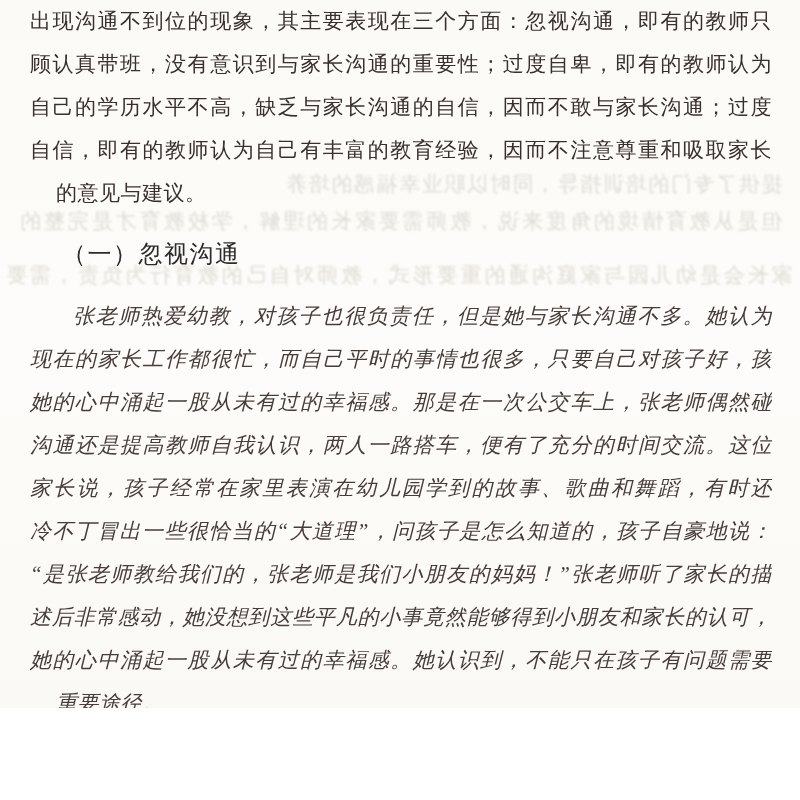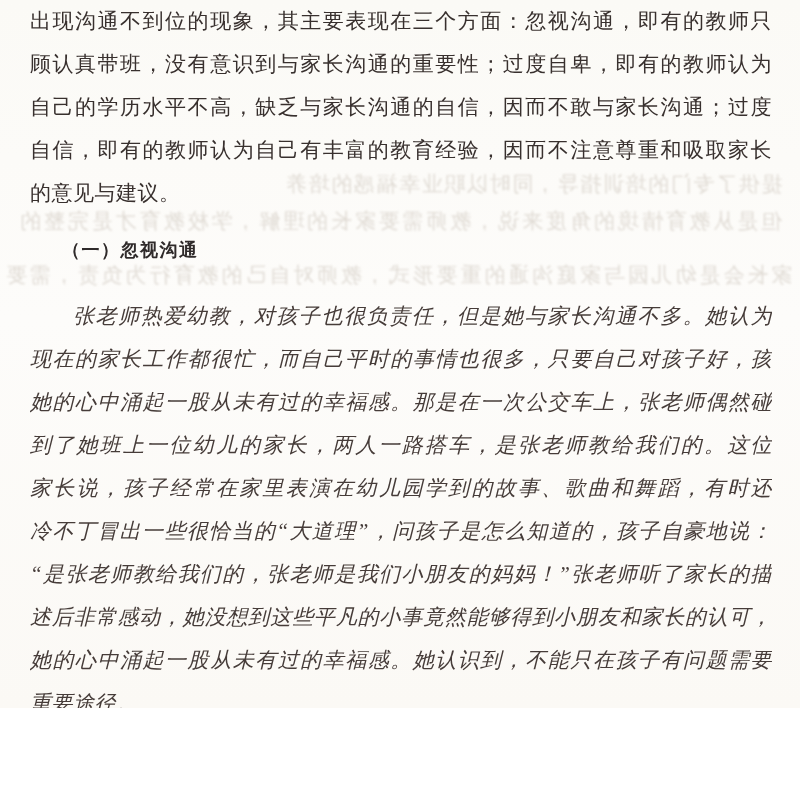--- a/index.html
+++ b/index.html
@@ -26,29 +26,29 @@
     text-align: justify;
     text-align-last: justify;
     overflow: hidden;
     letter-spacing: 0.5px;
   }
   .para2 .line {
     color: #463c39;
     font-style: italic; 
   }
   .line.pfirst { text-indent: 43px; }
-  .line.plast  { text-align-last: left; }
+  .line.plast  { text-align-last: left; margin-left: 26px; }
   .heading {
     position: absolute;
     top: 238px;
     left: 62px;
     margin: 0;
     font-family: "Liberation Sans", sans-serif;
-    font-size: 18px;
-    font-weight: 700;
+    font-size: 24px;
+    font-weight: 400;
     color: #2f2a2a;
     letter-spacing: 1.5px;
   }
   
   .ghost {
     position: absolute;
     height: 32px;
     line-height: 32px;
     font-size: 21px;
     color: #c9c1b7;
@@ -82,21 +82,21 @@
     <div class="line">自信，即有的教师认为自己有丰富的教育经验，因而不注意尊重和吸取家长</div>
     <div class="line plast">的意见与建议。</div>
   </div>
 
   <h3 class="heading">（一）忽视沟通</h3>
 
   <div class="para para2">
     <div class="line pfirst">张老师热爱幼教，对孩子也很负责任，但是她与家长沟通不多。她认为</div>
     <div class="line">现在的家长工作都很忙，而自己平时的事情也很多，只要自己对孩子好，孩</div>
     <div class="line">她的心中涌起一股从未有过的幸福感。那是在一次公交车上，张老师偶然碰</div>
-    <div class="line">到了她班上一位幼儿的家长，两人一路搭车，是张老师教给我们的。这位</div>
+    <div class="line">沟通还是提高教师自我认识，两人一路搭车，便有了充分的时间交流。这位</div>
     <div class="line">家长说，孩子经常在家里表演在幼儿园学到的故事、歌曲和舞蹈，有时还</div>
     <div class="line">冷不丁冒出一些很恰当的“大道理”，问孩子是怎么知道的，孩子自豪地说：</div>
     <div class="line">“是张老师教给我们的，张老师是我们小朋友的妈妈！”张老师听了家长的描</div>
     <div class="line">述后非常感动，她没想到这些平凡的小事竟然能够得到小朋友和家长的认可，</div>
     <div class="line">她的心中涌起一股从未有过的幸福感。她认识到，不能只在孩子有问题需要</div>
     <div class="line plast">重要途径。</div>
   </div>
 
 </div>
 

